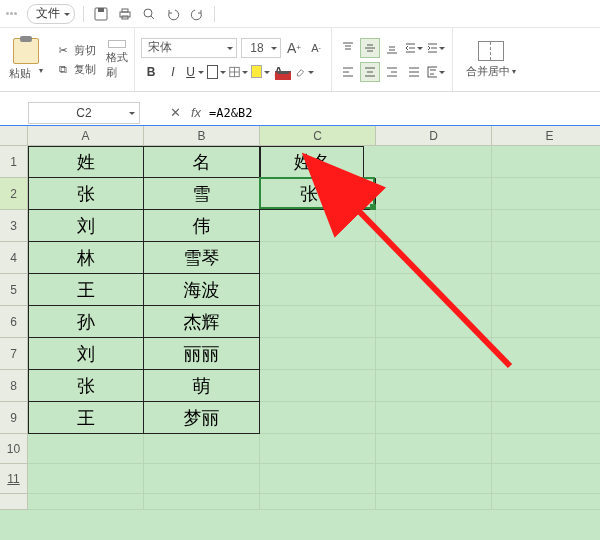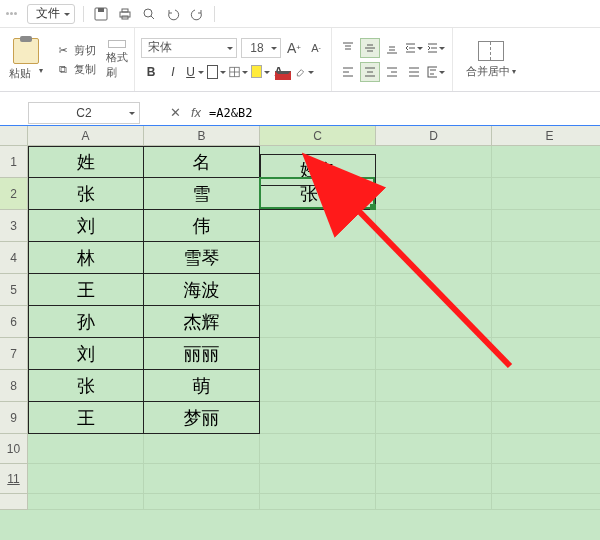--- a/index.html
+++ b/index.html
@@ -11,21 +11,21 @@
     background: #fff;
     border-bottom: 1px solid #e5e5e5;
     display: flex; align-items: center;
     font-size: 12px; color: #555;
     padding: 0 6px;
     gap: 6px;
   }
   .menu-bar .grip { display:flex; gap:1px; margin-right:4px;}
   .menu-bar .grip span{ width:3px;height:3px;background:#b7b7b7;border-radius:50%; }
   .menu-file {
-    background:#fff; border:1px solid #d0d0d0; border-radius:3px;
+    background:#fff; border:1px solid #d0d0d0; border-radius:9px;
     height:20px; padding:0 14px 0 8px; display:flex; align-items:center;
     position:relative; font-size:12px; color:#333;
   }
   .menu-file::after{content:"";position:absolute;right:4px;top:8px;border:3px solid transparent;border-top-color:#555;}
   .qat-icon{ width:18px; height:18px; display:flex;align-items:center;justify-content:center; color:#666; }
   .menu-sep{ width:1px; height:16px; background:#dcdcdc; margin:0 2px;}
   .menu-tabs{ display:flex; gap:2px; margin-left:4px;}
   .menu-tab{ padding:4px 8px; font-size:12px; color:#555; border-radius:3px; }
   .menu-tab.active{ background:#2ea83b; color:#fff; }
 
@@ -352,21 +352,21 @@
       <div class="rowh" style="height: 30px; line-height: 30px; text-decoration: underline;">11</div>
       <div class="rowh" style="height: 16px; line-height: 16px;"></div>
     </div>
   <div class="grid" id="grid">
       <div class="cell databorder toprow leftcol" style="left: 0px; top: 0px; width: 116px; height: 32px;">
         <span>姓</span>
       </div>
       <div class="cell databorder toprow" style="left: 116px; top: 0px; width: 116px; height: 32px;">
         <span>名</span>
       </div>
-      <div class="cell databorder toprow leftcol" style="left: 232px; top: 8px; width: 116px; height: 32px;">
+      <div class="cell databorder toprow leftcol" style="left: 232px; top: 0px; width: 104px; height: 32px;">
         <span>姓名</span>
       </div>
       <div class="cell" style="left: 348px; top: 0px; width: 116px; height: 32px;"></div>
       <div class="cell" style="left: 464px; top: 0px; width: 116px; height: 32px;"></div>
       <div class="cell databorder leftcol" style="left: 0px; top: 32px; width: 116px; height: 32px;">
         <span>张</span>
       </div>
       <div class="cell databorder" style="left: 116px; top: 32px; width: 116px; height: 32px;">
         <span>雪</span>
       </div>

